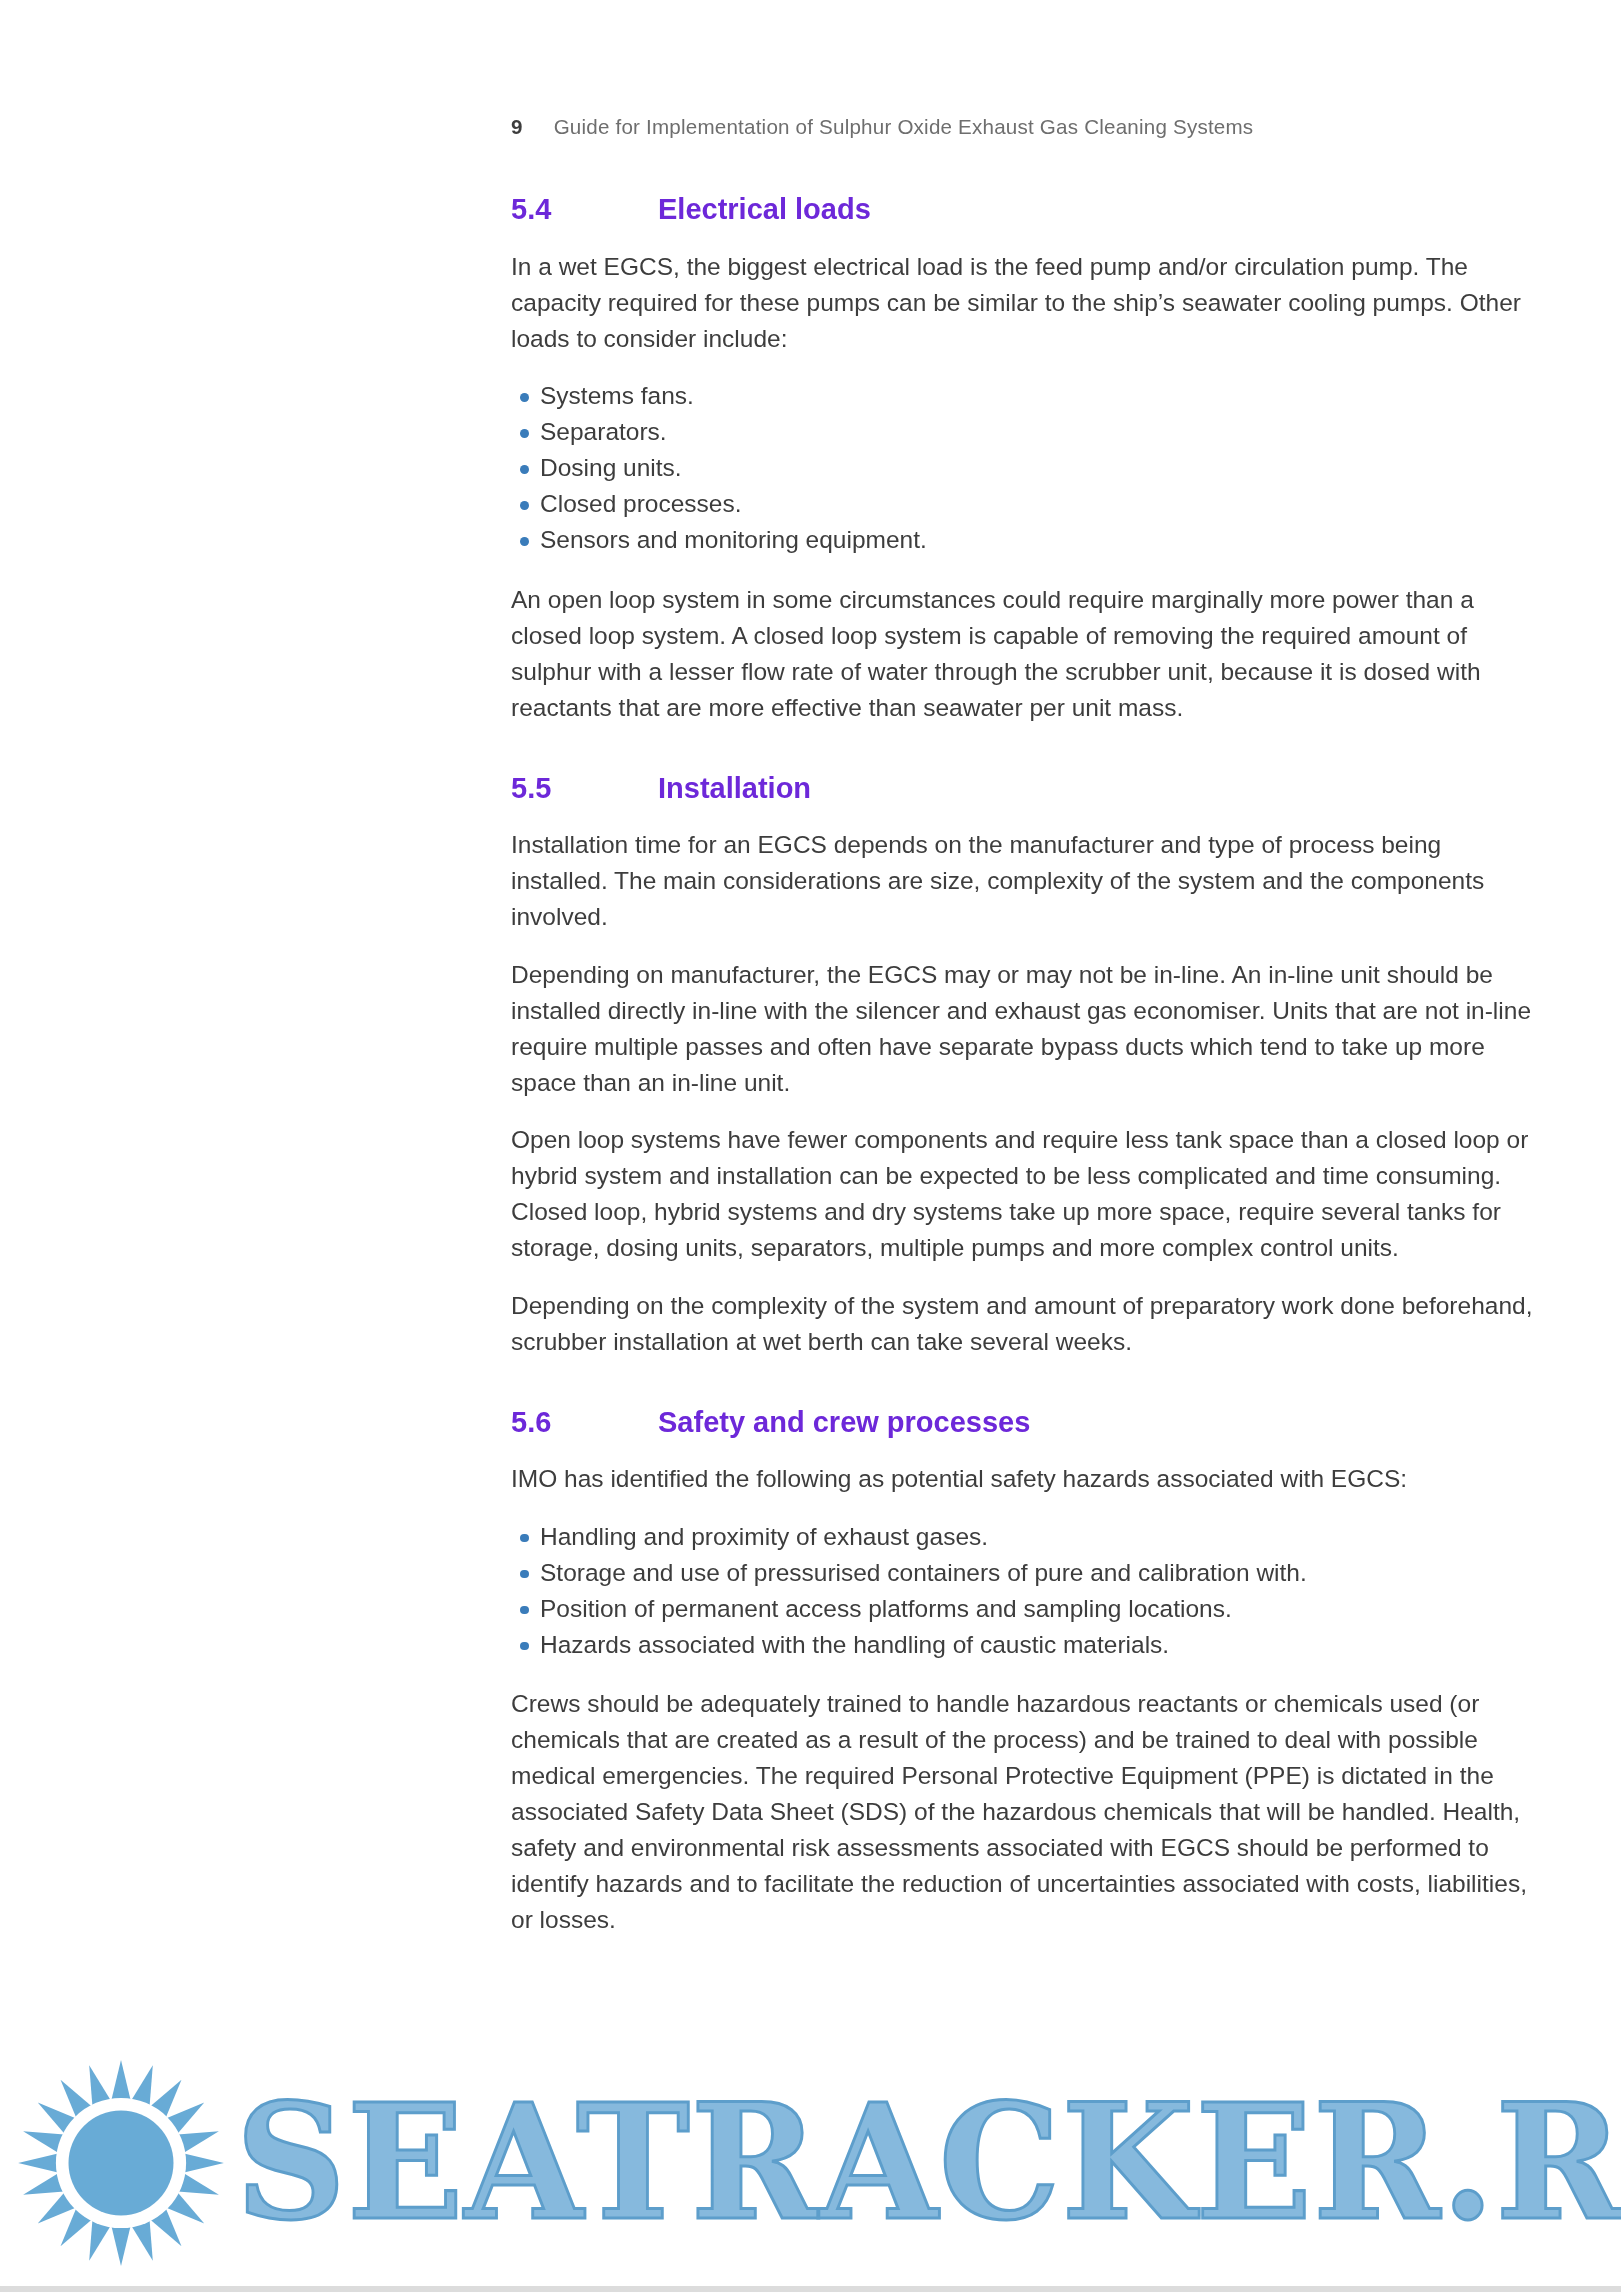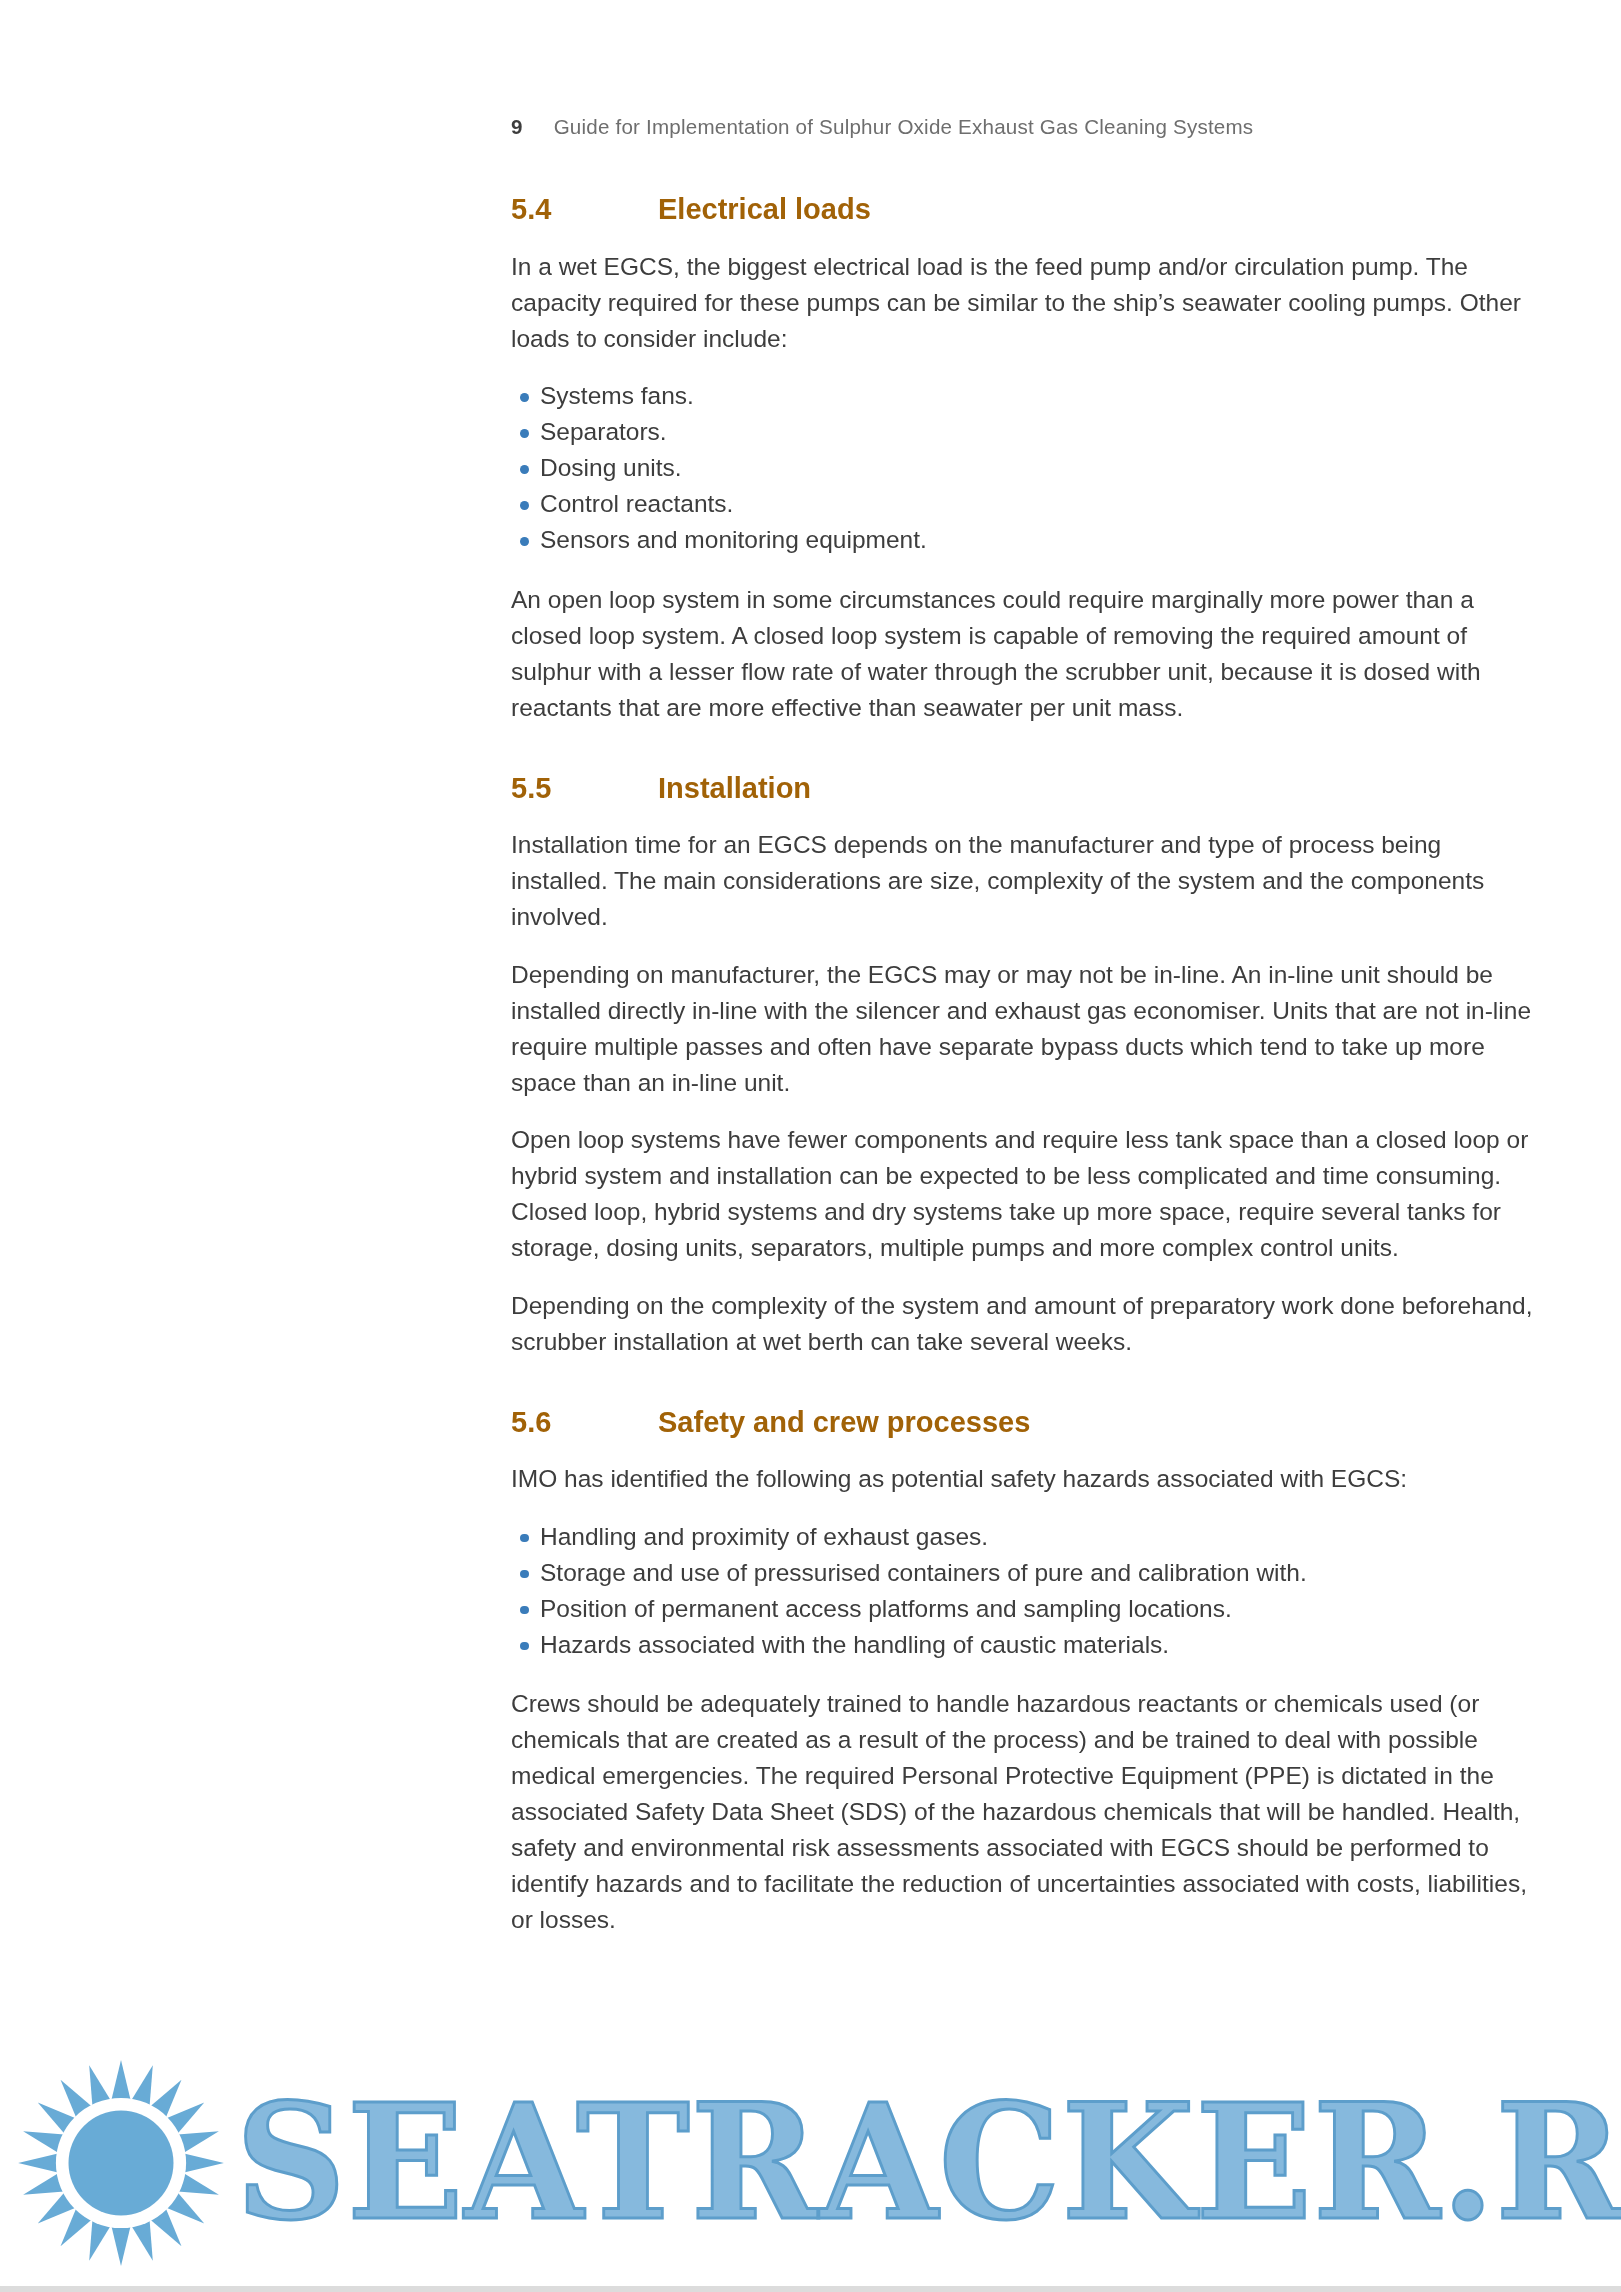--- a/index.html
+++ b/index.html
@@ -37,21 +37,21 @@
   .content {
     position: absolute;
     top: 194px;
     left: 511px;
     width: 1027px;
     font-size: 24.5px;
     line-height: 36px;
   }
   h2.sec-head {
     display: flex;
-    color: #a16207;
+    color: #6d28d9;
     font-size: 29px;
     line-height: 31px;
     font-weight: 700;
     margin: 47px 0 23.5px 0;
   }
   section:first-child h2.sec-head { margin-top: 0; }
   h2.sec-head .num { width: 147px; flex: 0 0 auto; }
   p.para { margin: 0 0 21.6px 0; }
   ul.bullets {
     list-style: none;
@@ -115,21 +115,21 @@
     <section>
       <h2 class="sec-head">
         <span class="num">5.4</span>
         <span class="ttl">Electrical loads</span>
       </h2>
       <p class="para">In a wet EGCS, the biggest electrical load is the feed pump and/or circulation pump. The capacity required for these pumps can be similar to the ship’s seawater cooling pumps. Other loads to consider include:</p>
       <ul class="bullets">
         <li>Systems fans.</li>
         <li>Separators.</li>
         <li>Dosing units.</li>
-        <li>Control reactants.</li>
+        <li>Closed processes.</li>
         <li>Sensors and monitoring equipment.</li>
       </ul>
       <p class="para">An open loop system in some circumstances could require marginally more power than a closed loop system. A closed loop system is capable of removing the required amount of sulphur with a lesser flow rate of water through the scrubber unit, because it is dosed with reactants that are more effective than seawater per unit mass.</p>
     </section>
 
     <section>
       <h2 class="sec-head">
         <span class="num">5.5</span>
         <span class="ttl">Installation</span>
       </h2>

